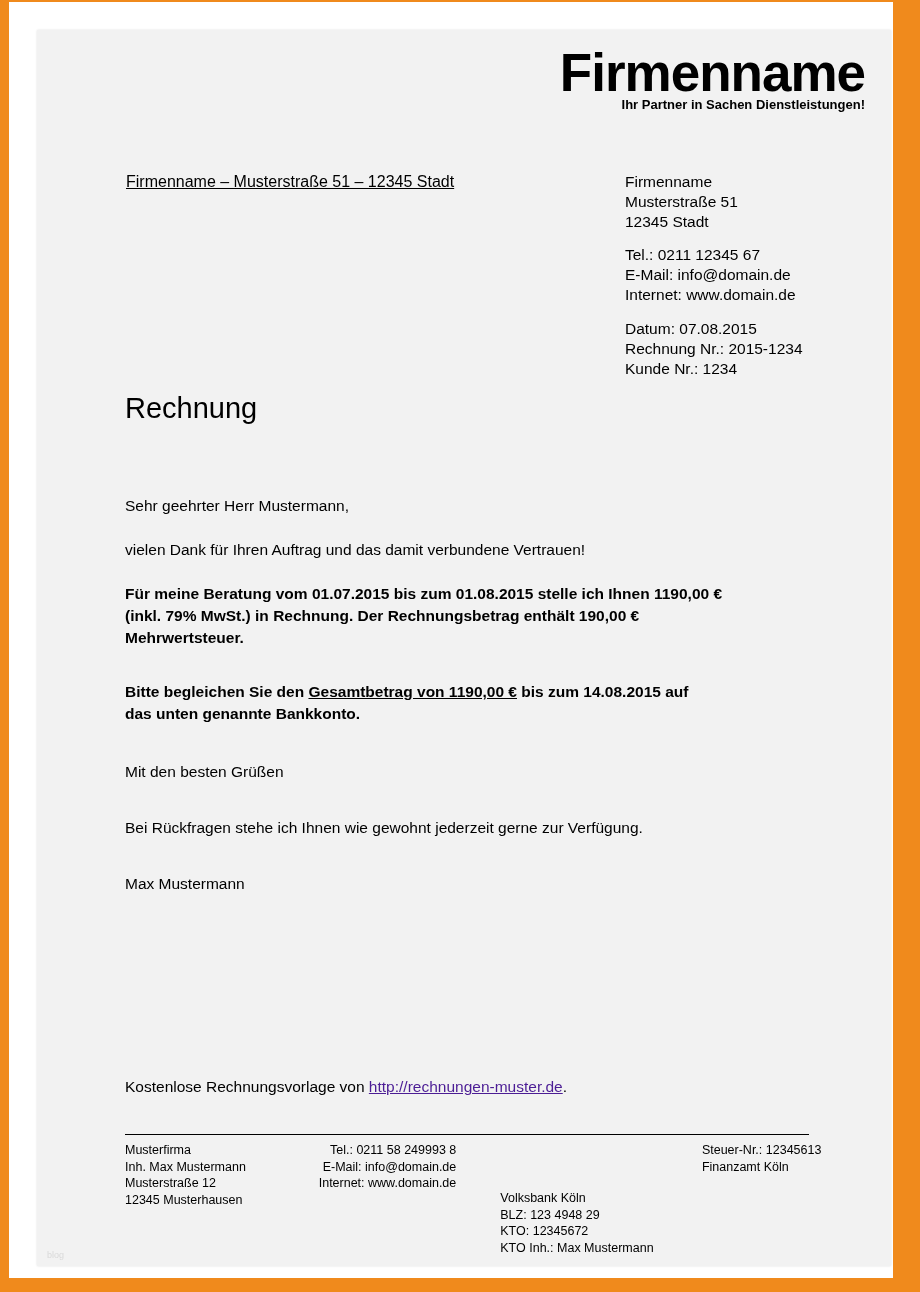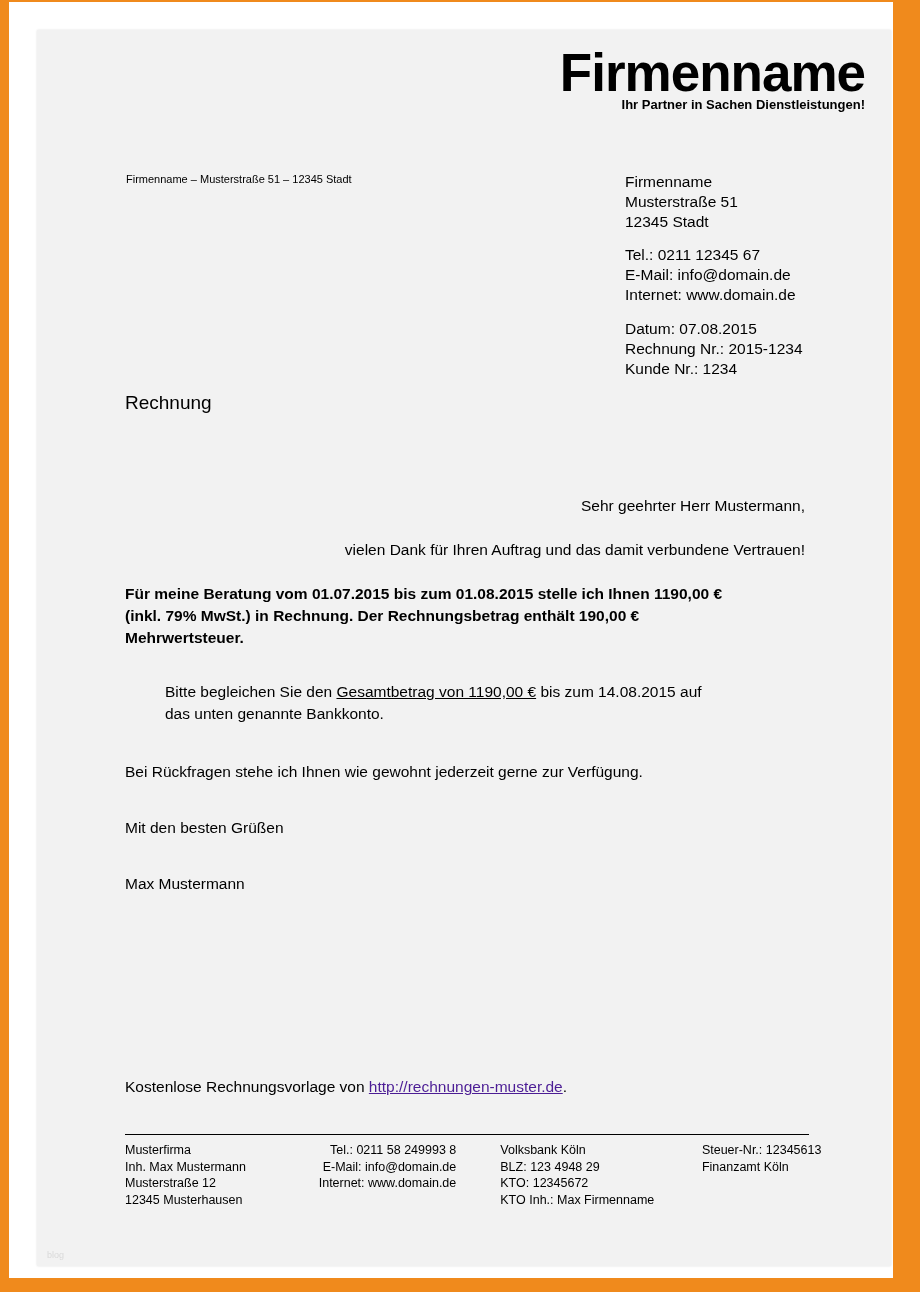--- a/index.html
+++ b/index.html
@@ -68,21 +68,22 @@
     line-height: 1.1;
     margin-top: -2px;
     white-space: nowrap;
   }
 
   
   .return-address {
     position: absolute;
     left: 89px;
     top: 143px;
-    font-size: 11px;
+    font-size: 16px;
+    text-decoration: underline;
     white-space: nowrap;
   }
 
   
   .recipient {
     position: absolute;
     left: 88px;
     top: 171px;
     font-size: 15.5px;
     line-height: 1.28;
@@ -98,48 +99,46 @@
     line-height: 1.28;
   }
   .sender div { white-space: nowrap; }
   .sender .gap { height: 14px; }
 
   
   .doc-title {
     position: absolute;
     left: 88px;
     top: 363px;
-    font-size: 19px;
+    font-size: 29px;
     line-height: 1.1;
   }
 
   
   .body-text {
     position: absolute;
     left: 88px;
     top: 465px;
     width: 680px;
     font-size: 15.5px;
     line-height: 1.42;
   }
   .body-text p {
     margin: 0 0 26px 0;
   }
   .body-text p.tight {
     margin-bottom: 22px;
-    text-align: right;
   }
   .body-text p.para-block {
     margin-bottom: 32px;
     font-weight: bold;
   }
   .body-text p.bold-note {
-    font-weight: normal;
+    font-weight: bold;
     margin-bottom: 36px;
-    margin-left: 40px;
   }
   .body-text p.spaced {
     margin-bottom: 34px;
   }
   .u { text-decoration: underline; }
 
   
   .footer-note {
     position: absolute;
     left: 88px;
@@ -169,21 +168,21 @@
     top: 1112px;
     width: 700px;
     font-size: 12.5px;
     line-height: 1.33;
     display: flex;
     gap: 44px;
   }
   .footer-cols .col { }
   .footer-cols .col1 { width: 155px; }
   .footer-cols .col2 { width: 195px; text-align: right; }
-  .footer-cols .col3 { width: 192px; }
+  .footer-cols .col3 { width: 192px; margin-top: 48px; }
   .footer-cols .col4 { width: 150px; }
   .footer-cols div > div { white-space: nowrap; }
 
   
   .watermark {
     position: absolute;
     left: 10px;
     bottom: 6px;
     font-size: 9px;
     color: #d9d9d9;
@@ -226,22 +225,22 @@
           <p class="tight">vielen Dank für Ihren Auftrag und das damit verbundene Vertrauen!</p>
           <p class="para-block">
             <span>Für meine Beratung vom 01.07.2015 bis zum 01.08.2015 stelle ich Ihnen 1190,00 €</span><br>
             <span>(inkl. 79% MwSt.) in Rechnung. Der Rechnungsbetrag enthält 190,00 €</span><br>
             <span>Mehrwertsteuer.</span>
           </p>
           <p class="bold-note">
             <span>Bitte begleichen Sie den </span><span class="u">Gesamtbetrag von 1190,00 €</span><span> bis zum 14.08.2015 auf</span><br>
             <span>das unten genannte Bankkonto.</span>
           </p>
+          <p class="spaced">Mit den besten Grüßen</p>
           <p class="spaced">Bei Rückfragen stehe ich Ihnen wie gewohnt jederzeit gerne zur Verfügung.</p>
-          <p class="spaced">Mit den besten Grüßen</p>
           <p>Max Mustermann</p>
         </div>
 
         <div class="footer-note">
           <span>Kostenlose Rechnungsvorlage von </span><a href="#">http://rechnungen-muster.de</a><span>.</span>
         </div>
 
         <div class="footer-rule"></div>
 
         <div class="footer-cols">
@@ -253,21 +252,21 @@
           </div>
           <div class="col col2">
             <div>Tel.: 0211 58 249993 8</div>
             <div>E-Mail: info@domain.de</div>
             <div>Internet: www.domain.de</div>
           </div>
           <div class="col col3">
             <div>Volksbank Köln</div>
             <div>BLZ: 123 4948 29</div>
             <div>KTO: 12345672</div>
-            <div>KTO Inh.: Max Firmenname</div>
+            <div>KTO Inh.: Max Mustermann</div>
           </div>
           <div class="col col4">
             <div>Steuer-Nr.: 12345613</div>
             <div>Finanzamt Köln</div>
           </div>
         </div>
 
         <div class="watermark">blog</div>
 
       </div>

